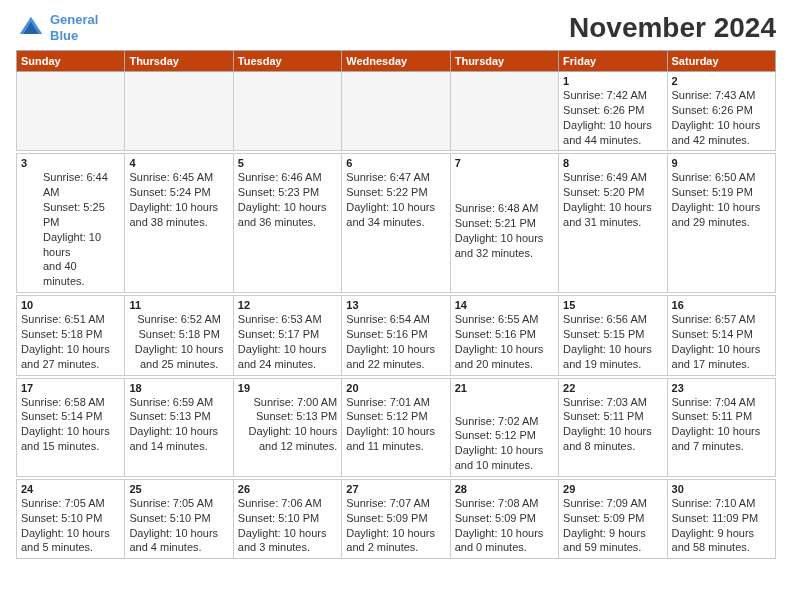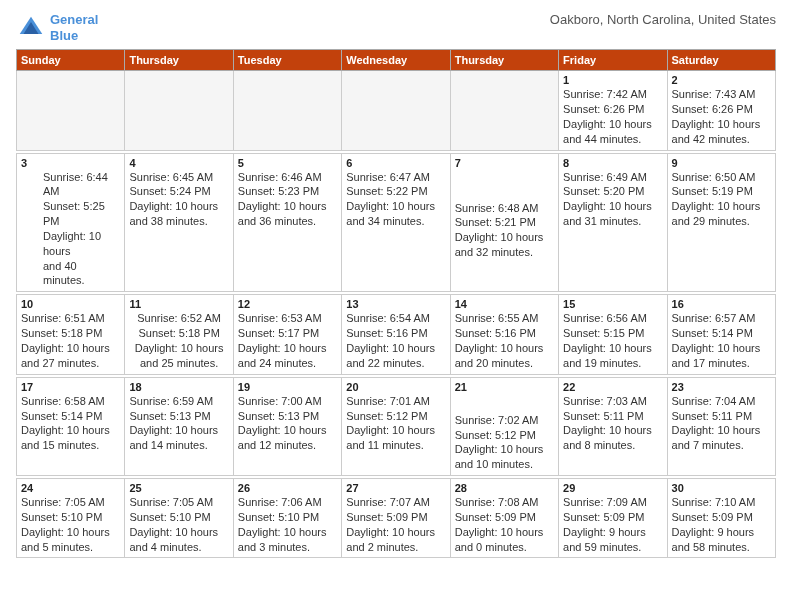--- a/index.html
+++ b/index.html
@@ -99,21 +99,21 @@
       <svg class="logo-icon" viewBox="0 0 40 40">
         <polygon points="20,5 35,28 5,28" fill="#4a90d9"></polygon>
         <polygon points="20,12 30,28 10,28" fill="#2a60a5"></polygon>
       </svg>
       <div class="logo-text">
         <div><span>General</span></div>
         <div><span style="color:#4a90d9">Blue</span></div>
       </div>
     </div>
     <div class="title-block">
-      <div class="location">Oakboro, North Carolina, United States</div>
+      <div class="month-title">November 2024</div>
     </div>
   </div>
 
   <table class="calendar">
     <thead>
       <tr>
         <th>Sunday</th>
         <th>Thursday</th>
         <th>Tuesday</th>
         <th>Wednesday</th>
@@ -265,21 +265,21 @@
           </td>
           <td>
             <span class="day-number">18</span>
             <div class="day-info" style="white-space: pre-line;">Sunrise: 6:59 AM
 Sunset: 5:13 PM
 Daylight: 10 hours
 and 14 minutes.</div>
           </td>
           <td>
             <span class="day-number">19</span>
-            <div class="day-info" style="white-space: pre-line;">Sunrise: 7:00 AM
+            <div class="day-info" style="white-space: pre-line; text-align: right;">Sunrise: 7:00 AM
 Sunset: 5:13 PM
 Daylight: 10 hours
 and 12 minutes.</div>
           </td>
           <td>
             <span class="day-number">20</span>
             <div class="day-info" style="white-space: pre-line;">Sunrise: 7:01 AM
 Sunset: 5:12 PM
 Daylight: 10 hours
 and 11 minutes.</div>
@@ -348,20 +348,20 @@
           <td>
             <span class="day-number">29</span>
             <div class="day-info" style="white-space: pre-line;">Sunrise: 7:09 AM
 Sunset: 5:09 PM
 Daylight: 9 hours
 and 59 minutes.</div>
           </td>
           <td>
             <span class="day-number">30</span>
             <div class="day-info" style="white-space: pre-line;">Sunrise: 7:10 AM
-Sunset: 5:09 PM
+Sunset: 11:09 PM
 Daylight: 9 hours
 and 58 minutes.</div>
           </td>
         </tr>
       </tbody>
   </table>
 </div>
 
 </body></html>

